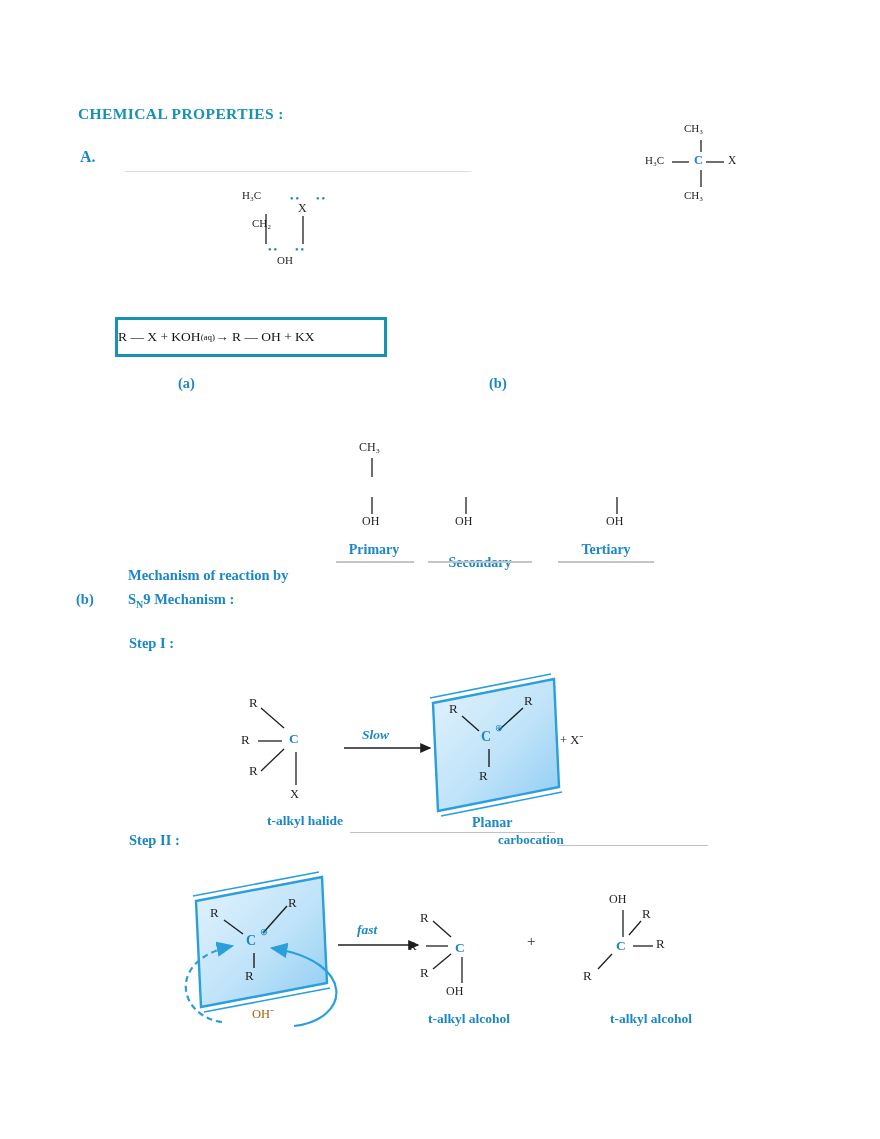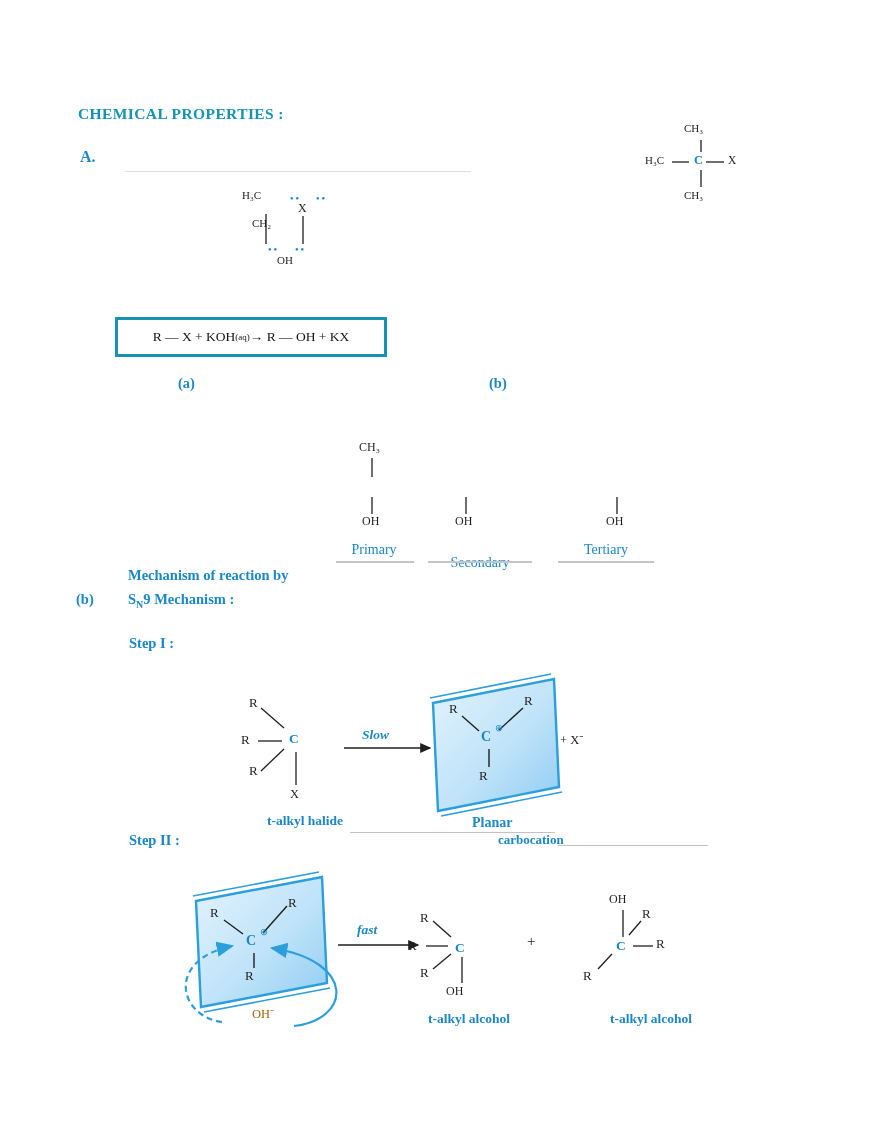--- a/index.html
+++ b/index.html
@@ -9,29 +9,29 @@
   .abs{position:absolute;white-space:nowrap;line-height:1.15;}
   svg.layer{position:absolute;left:0;top:0;width:880px;height:1139px;}
   .frag{position:absolute;white-space:nowrap;line-height:1;font-family:"Liberation Serif",serif;}
 
   .t-title{left:78px;top:105px;font-size:15.5px;font-weight:700;color:var(--teal);letter-spacing:.4px;}
   .t-bulletA{left:80px;top:148px;font-size:16px;font-weight:700;color:var(--blue);}
   .t-secHead{left:125px;top:149px;font-size:15px;font-weight:700;color:var(--blue);}
   .rule{position:absolute;background:#c9c9c9;}
   .rule-head{left:125px;top:171px;width:346px;height:1px;background:#dedede;}
   .eq-box{left:115px;top:317px;width:266px;height:34px;border:3px solid var(--teal);
-          display:flex;align-items:center;justify-content:center;font-size:13.5px;color:#141414;}
+          display:flex;align-items:center;font-size:13.5px;color:#141414;}
   .eq-box sub{font-size:9px;}
   .t-labelA{left:178px;top:375px;font-size:14.5px;font-weight:700;color:var(--blue);}
   .t-labelB{left:489px;top:375px;font-size:14.5px;font-weight:700;color:var(--blue);}
   .t-chainTop{left:359px;top:441px;font-size:12px;}
   .t-chain{left:336px;top:479px;font-size:14px;letter-spacing:2.1px;color:#161616;}
   .t-below{font-size:12px;}
   .t-below1{left:362px;top:515px;} .t-below2{left:455px;top:515px;} .t-below3{left:606px;top:515px;}
-  .clabel{font-size:14px;font-weight:400;color:var(--blue);text-align:center;}
+  .clabel{font-size:14px;font-weight:700;color:var(--blue);text-align:center;}
   .t-clabel1{left:334px;top:542px;width:80px;} .t-clabel2{left:426px;top:555px;width:108px;} .t-clabel3{left:556px;top:542px;width:100px;}
   .rule-c1{left:336px;top:561px;width:78px;height:2px;background:#c5c5c5;}
   .rule-c2{left:428px;top:561px;width:104px;height:2px;background:#c5c5c5;}
   .rule-c3{left:558px;top:561px;width:96px;height:2px;background:#c5c5c5;}
   .t-mechBullet{left:76px;top:591px;font-size:14.5px;font-weight:700;color:var(--blue);}
   .t-mech1{left:128px;top:567px;font-size:14.5px;font-weight:700;color:var(--blue);}
   .t-mech2{left:128px;top:591px;font-size:14.5px;font-weight:700;color:var(--blue);}
   .t-mech2 sub{font-size:10px;}
   .t-step{font-size:14.5px;font-weight:700;color:var(--blue);}
   .t-step1{left:129px;top:635px;} .t-step2{left:129px;top:832px;}

